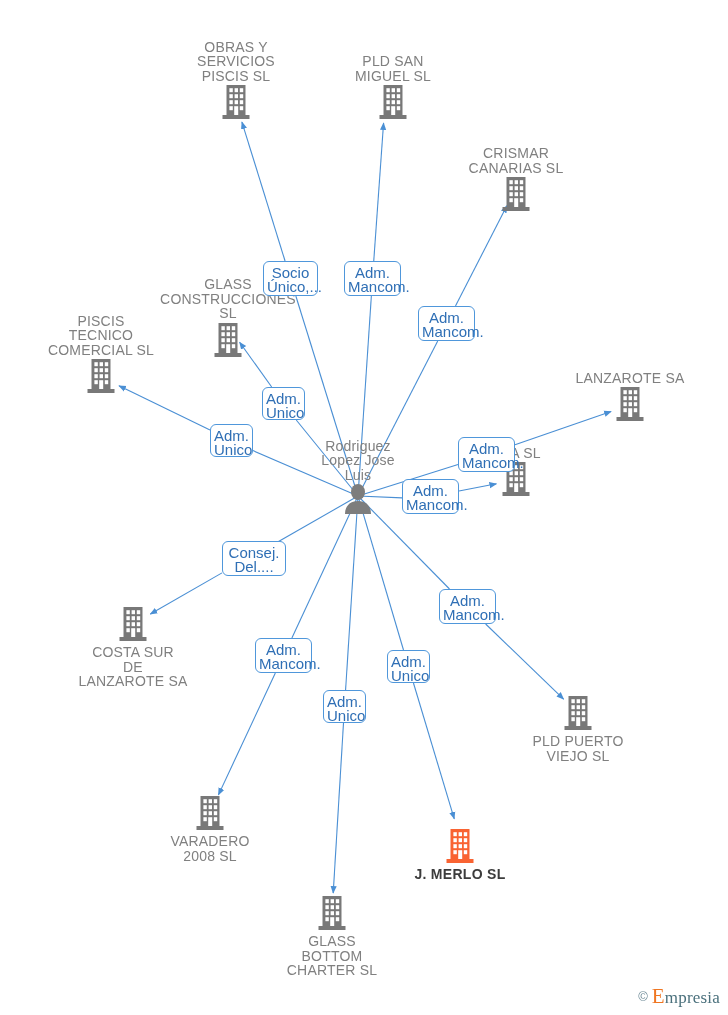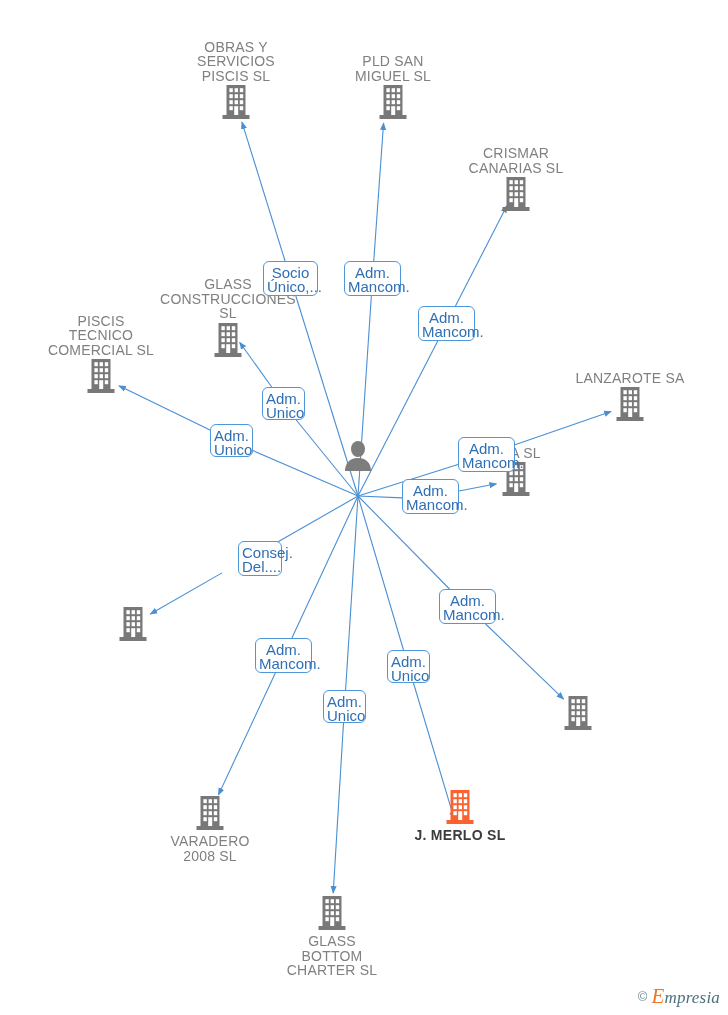--- a/index.html
+++ b/index.html
@@ -77,21 +77,20 @@
     align-items: center;
     gap: 4px;
     font-size: 15px;
   }
   #watermark .copy {
     color: #6f8c98;
     font-size: 13px;
   }
   #watermark .brand {
     font-family: "Liberation Serif", serif;
-    font-style: italic;
     font-size: 17px;
     color: #4a707c;
     letter-spacing: .2px;
   }
   #watermark .brand .cap {
     color: #ef7622;
     font-size: 21px;
   }
 </style>
 </head>
@@ -126,20 +125,23 @@
       <line x1="358" y1="496" x2="291.88424437299034" y2="638" stroke="#4a8fd4" stroke-width="1.1"></line>
       <line x1="275.3333333333333" y1="673" x2="218.45770930662246" y2="794.8763372000947" stroke="#4a8fd4" stroke-width="1.1" marker-end="url(#arrow)"></line>
       <line x1="358" y1="496" x2="403.4954954954955" y2="650" stroke="#4a8fd4" stroke-width="1.1"></line>
       <line x1="413.4548104956268" y1="683" x2="454.2479190587977" y2="818.8450120113362" stroke="#4a8fd4" stroke-width="1.1" marker-end="url(#arrow)"></line>
       <line x1="358" y1="496" x2="345.57869249394673" y2="690" stroke="#4a8fd4" stroke-width="1.1"></line>
       <line x1="343.50121065375305" y1="723" x2="333.2084417874585" y2="893.0365416711852" stroke="#4a8fd4" stroke-width="1.1" marker-end="url(#arrow)"></line>
     </svg>
 
   <div id="nodes-layer">
       <div class="node cap-above" style="left: 358px; top: 438.5px;">
+        <div class="caption">Rodriguez
+Lopez Jose
+Luis</div>
         <span class="glyph"><svg width="30" height="32" viewBox="0 0 30 32">
             <ellipse cx="15" cy="9" rx="7" ry="8" fill="#7d7d7d"></ellipse>
             <path d="M15 18 C24 18 28 24 28 31 H2 C2 24 6 18 15 18 Z" fill="#7d7d7d"></path>
           </svg></span>
       </div>
       <div class="node cap-above" style="left: 236px; top: 39.5px;">
         <div class="caption">OBRAS Y
 SERVICIOS
 PISCIS SL</div>
         <span class="glyph"><svg width="30" height="36" viewBox="0 0 30 36">
@@ -288,38 +290,43 @@
             <rect x="8.4" y="10.2" width="3.4" height="4" fill="#ffffff"></rect>
             <rect x="13.6" y="10.2" width="3.4" height="4" fill="#ffffff"></rect>
             <rect x="18.8" y="10.2" width="3.4" height="4" fill="#ffffff"></rect>
             <rect x="8.4" y="16.2" width="3.4" height="4" fill="#ffffff"></rect>
             <rect x="13.6" y="16.2" width="3.4" height="4" fill="#ffffff"></rect>
             <rect x="18.8" y="16.2" width="3.4" height="4" fill="#ffffff"></rect>
             <rect x="8.4" y="22.2" width="3.4" height="4" fill="#ffffff"></rect>
             <rect x="18.8" y="22.2" width="3.4" height="4" fill="#ffffff"></rect>
             <rect x="13.2" y="22.2" width="4" height="8.8" fill="#ffffff"></rect>
           </svg></span>
+        <div class="caption">COSTA SUR
+DE
+LANZAROTE SA</div>
       </div>
       <div class="node cap-below" style="left: 578px; top: 695px;">
         <span class="glyph"><svg width="30" height="36" viewBox="0 0 30 36">
             <path d="M5.5 1 H24.5 V31 H5.5 Z" fill="#787878"></path>
             <rect x="1.5" y="31" width="27" height="4" fill="#787878"></rect>
             <rect x="8.4" y="4.2" width="3.4" height="4" fill="#ffffff"></rect>
             <rect x="13.6" y="4.2" width="3.4" height="4" fill="#ffffff"></rect>
             <rect x="18.8" y="4.2" width="3.4" height="4" fill="#ffffff"></rect>
             <rect x="8.4" y="10.2" width="3.4" height="4" fill="#ffffff"></rect>
             <rect x="13.6" y="10.2" width="3.4" height="4" fill="#ffffff"></rect>
             <rect x="18.8" y="10.2" width="3.4" height="4" fill="#ffffff"></rect>
             <rect x="8.4" y="16.2" width="3.4" height="4" fill="#ffffff"></rect>
             <rect x="13.6" y="16.2" width="3.4" height="4" fill="#ffffff"></rect>
             <rect x="18.8" y="16.2" width="3.4" height="4" fill="#ffffff"></rect>
             <rect x="8.4" y="22.2" width="3.4" height="4" fill="#ffffff"></rect>
             <rect x="18.8" y="22.2" width="3.4" height="4" fill="#ffffff"></rect>
             <rect x="13.2" y="22.2" width="4" height="8.8" fill="#ffffff"></rect>
           </svg></span>
+        <div class="caption">PLD PUERTO
+VIEJO SL</div>
       </div>
       <div class="node cap-below" style="left: 210px; top: 795px;">
         <span class="glyph"><svg width="30" height="36" viewBox="0 0 30 36">
             <path d="M5.5 1 H24.5 V31 H5.5 Z" fill="#787878"></path>
             <rect x="1.5" y="31" width="27" height="4" fill="#787878"></rect>
             <rect x="8.4" y="4.2" width="3.4" height="4" fill="#ffffff"></rect>
             <rect x="13.6" y="4.2" width="3.4" height="4" fill="#ffffff"></rect>
             <rect x="18.8" y="4.2" width="3.4" height="4" fill="#ffffff"></rect>
             <rect x="8.4" y="10.2" width="3.4" height="4" fill="#ffffff"></rect>
             <rect x="13.6" y="10.2" width="3.4" height="4" fill="#ffffff"></rect>
@@ -327,21 +334,21 @@
             <rect x="8.4" y="16.2" width="3.4" height="4" fill="#ffffff"></rect>
             <rect x="13.6" y="16.2" width="3.4" height="4" fill="#ffffff"></rect>
             <rect x="18.8" y="16.2" width="3.4" height="4" fill="#ffffff"></rect>
             <rect x="8.4" y="22.2" width="3.4" height="4" fill="#ffffff"></rect>
             <rect x="18.8" y="22.2" width="3.4" height="4" fill="#ffffff"></rect>
             <rect x="13.2" y="22.2" width="4" height="8.8" fill="#ffffff"></rect>
           </svg></span>
         <div class="caption">VARADERO
 2008 SL</div>
       </div>
-      <div class="node cap-below highlight" style="left: 460px; top: 789px;">
+      <div class="node cap-below highlight" style="left: 460px; top: 828px;">
         <span class="glyph"><svg width="30" height="36" viewBox="0 0 30 36">
             <path d="M5.5 1 H24.5 V31 H5.5 Z" fill="#f96332"></path>
             <rect x="1.5" y="31" width="27" height="4" fill="#f96332"></rect>
             <rect x="8.4" y="4.2" width="3.4" height="4" fill="#ffffff"></rect>
             <rect x="13.6" y="4.2" width="3.4" height="4" fill="#ffffff"></rect>
             <rect x="18.8" y="4.2" width="3.4" height="4" fill="#ffffff"></rect>
             <rect x="8.4" y="10.2" width="3.4" height="4" fill="#ffffff"></rect>
             <rect x="13.6" y="10.2" width="3.4" height="4" fill="#ffffff"></rect>
             <rect x="18.8" y="10.2" width="3.4" height="4" fill="#ffffff"></rect>
             <rect x="8.4" y="16.2" width="3.4" height="4" fill="#ffffff"></rect>
@@ -381,21 +388,21 @@
       <div class="rel" style="left: 418px; top: 306px; width: 57px; height: 35px;">Adm.
 Mancom.</div>
       <div class="rel" style="left: 262px; top: 387px; width: 43px; height: 33px;">Adm.
 Unico</div>
       <div class="rel" style="left: 210px; top: 424px; width: 43px; height: 33px;">Adm.
 Unico</div>
       <div class="rel" style="left: 458px; top: 437px; width: 57px; height: 35px;">Adm.
 Mancom.</div>
       <div class="rel" style="left: 402px; top: 479px; width: 57px; height: 35px;">Adm.
 Mancom.</div>
-      <div class="rel" style="left: 238px; top: 541px; width: 44px; height: 35px;">Consej.
+      <div class="rel" style="left: 222px; top: 541px; width: 64px; height: 35px;">Consej.
 Del....</div>
       <div class="rel" style="left: 439px; top: 589px; width: 57px; height: 35px;">Adm.
 Mancom.</div>
       <div class="rel" style="left: 255px; top: 638px; width: 57px; height: 35px;">Adm.
 Mancom.</div>
       <div class="rel" style="left: 387px; top: 650px; width: 43px; height: 33px;">Adm.
 Unico</div>
       <div class="rel" style="left: 323px; top: 690px; width: 43px; height: 33px;">Adm.
 Unico</div>
     </div>

